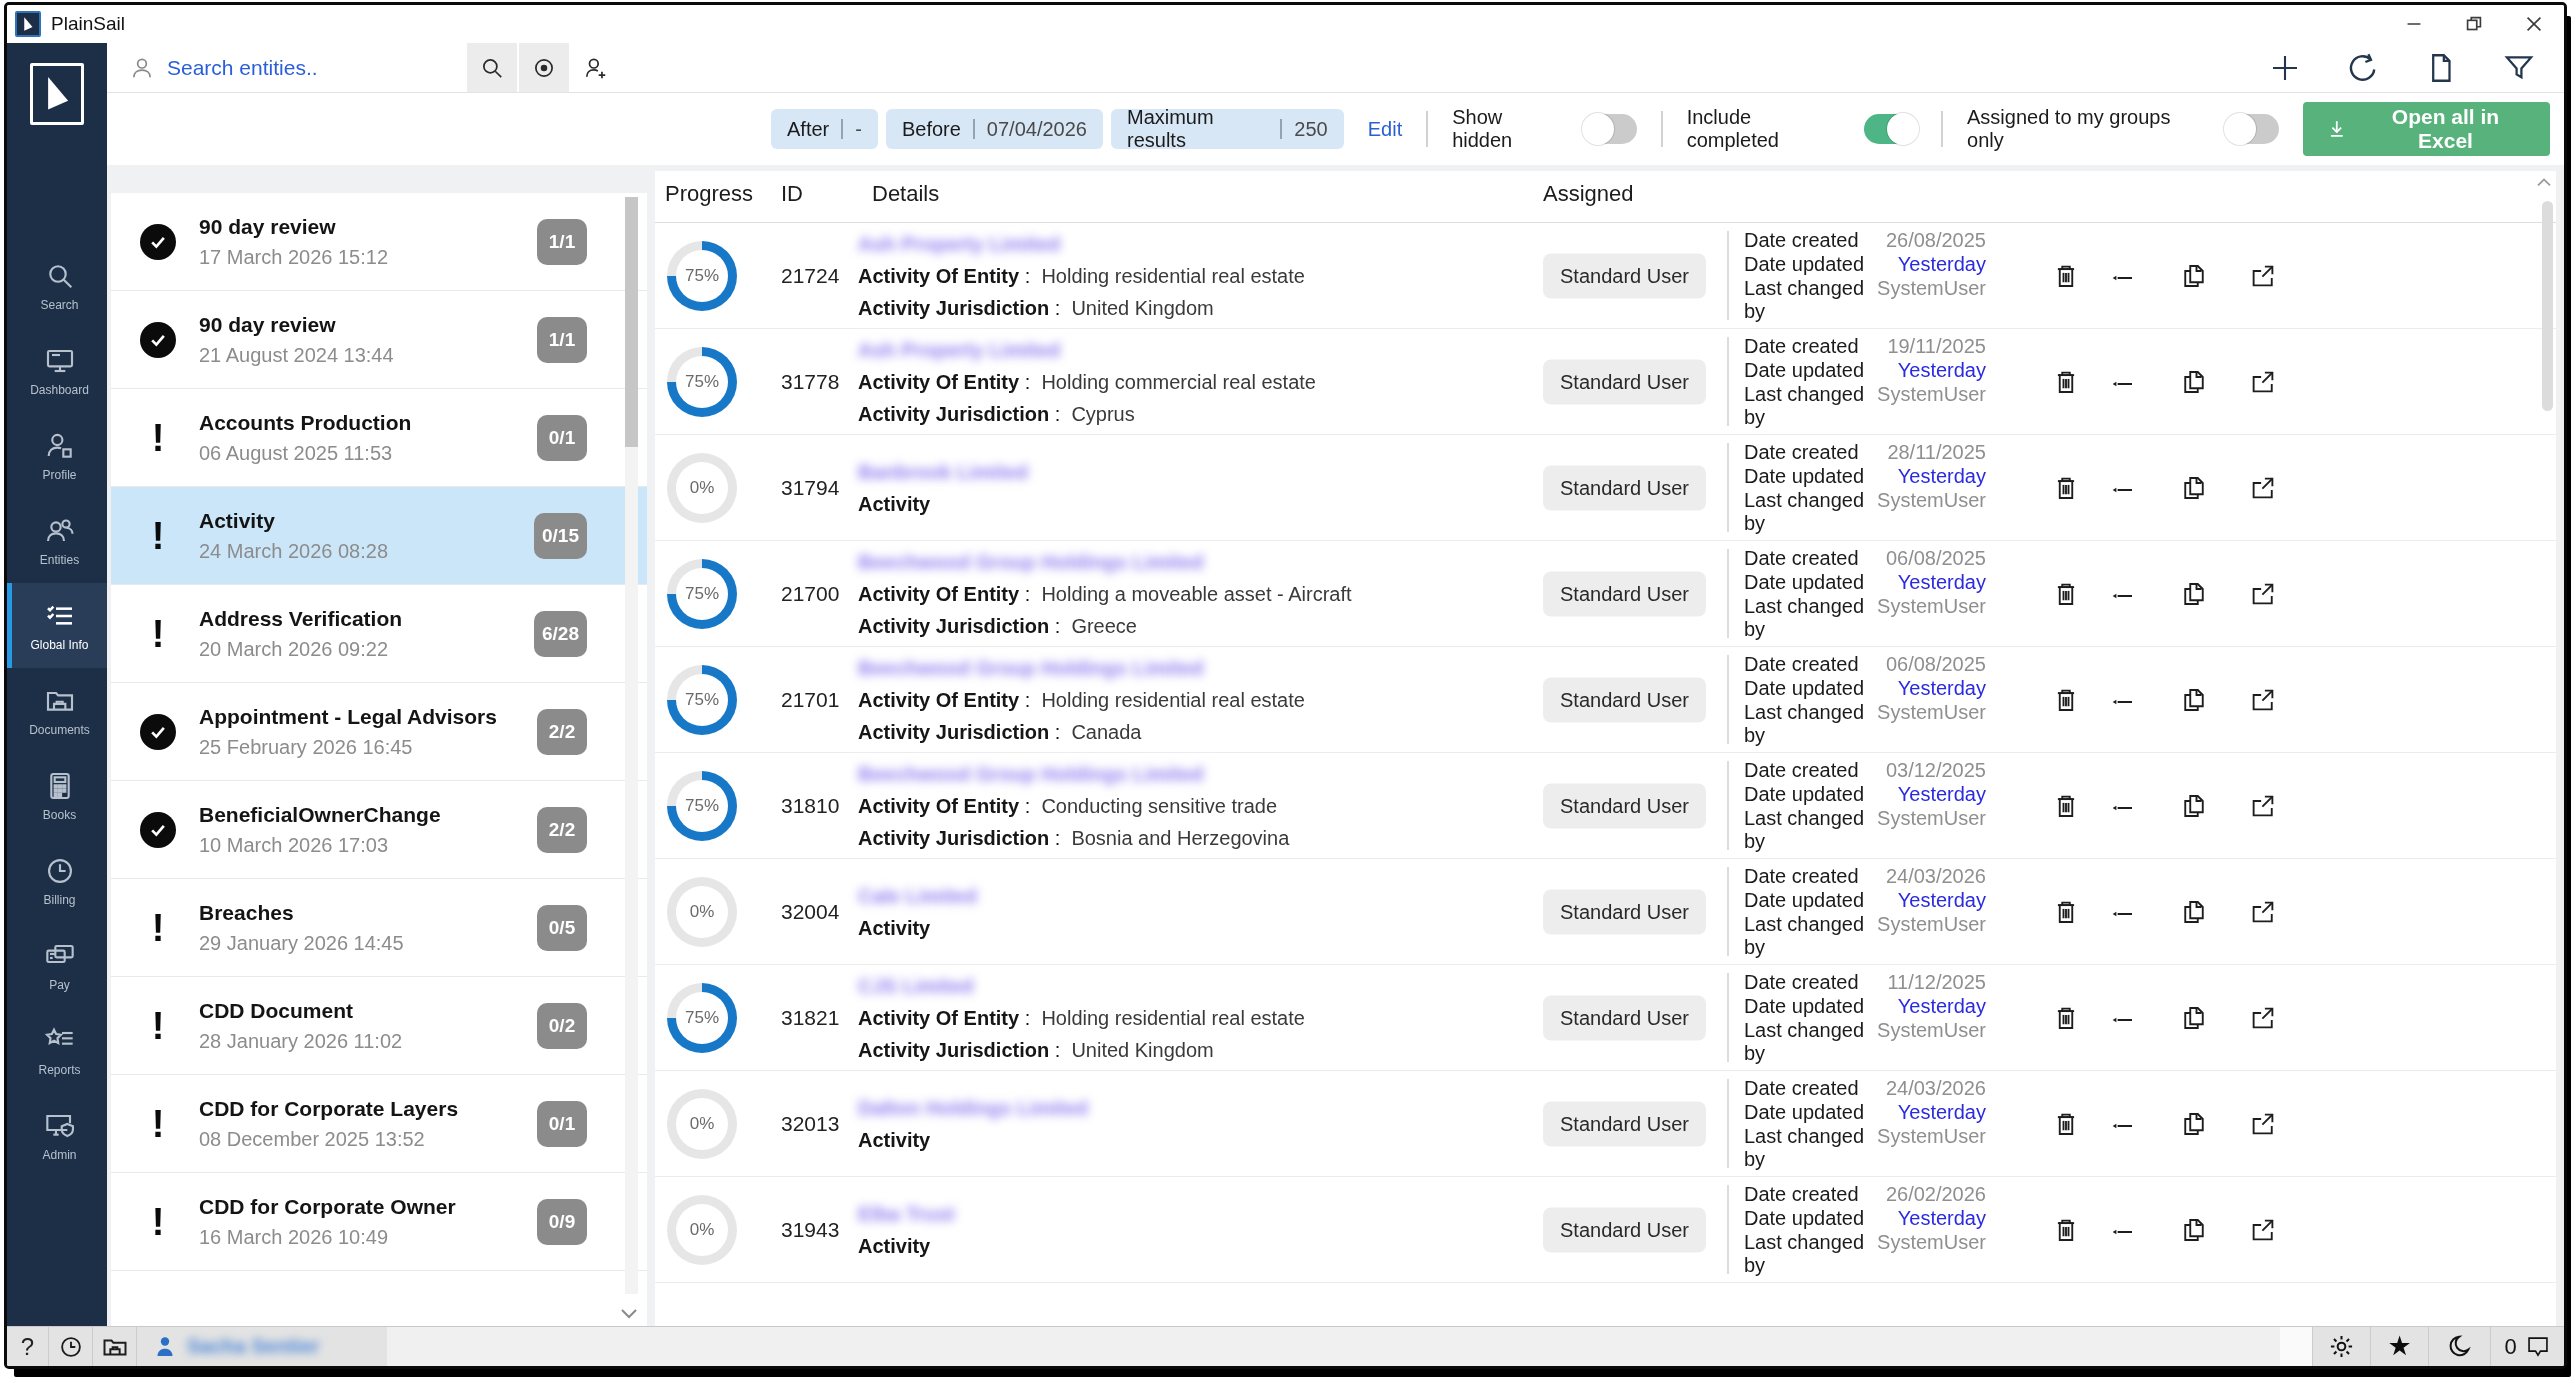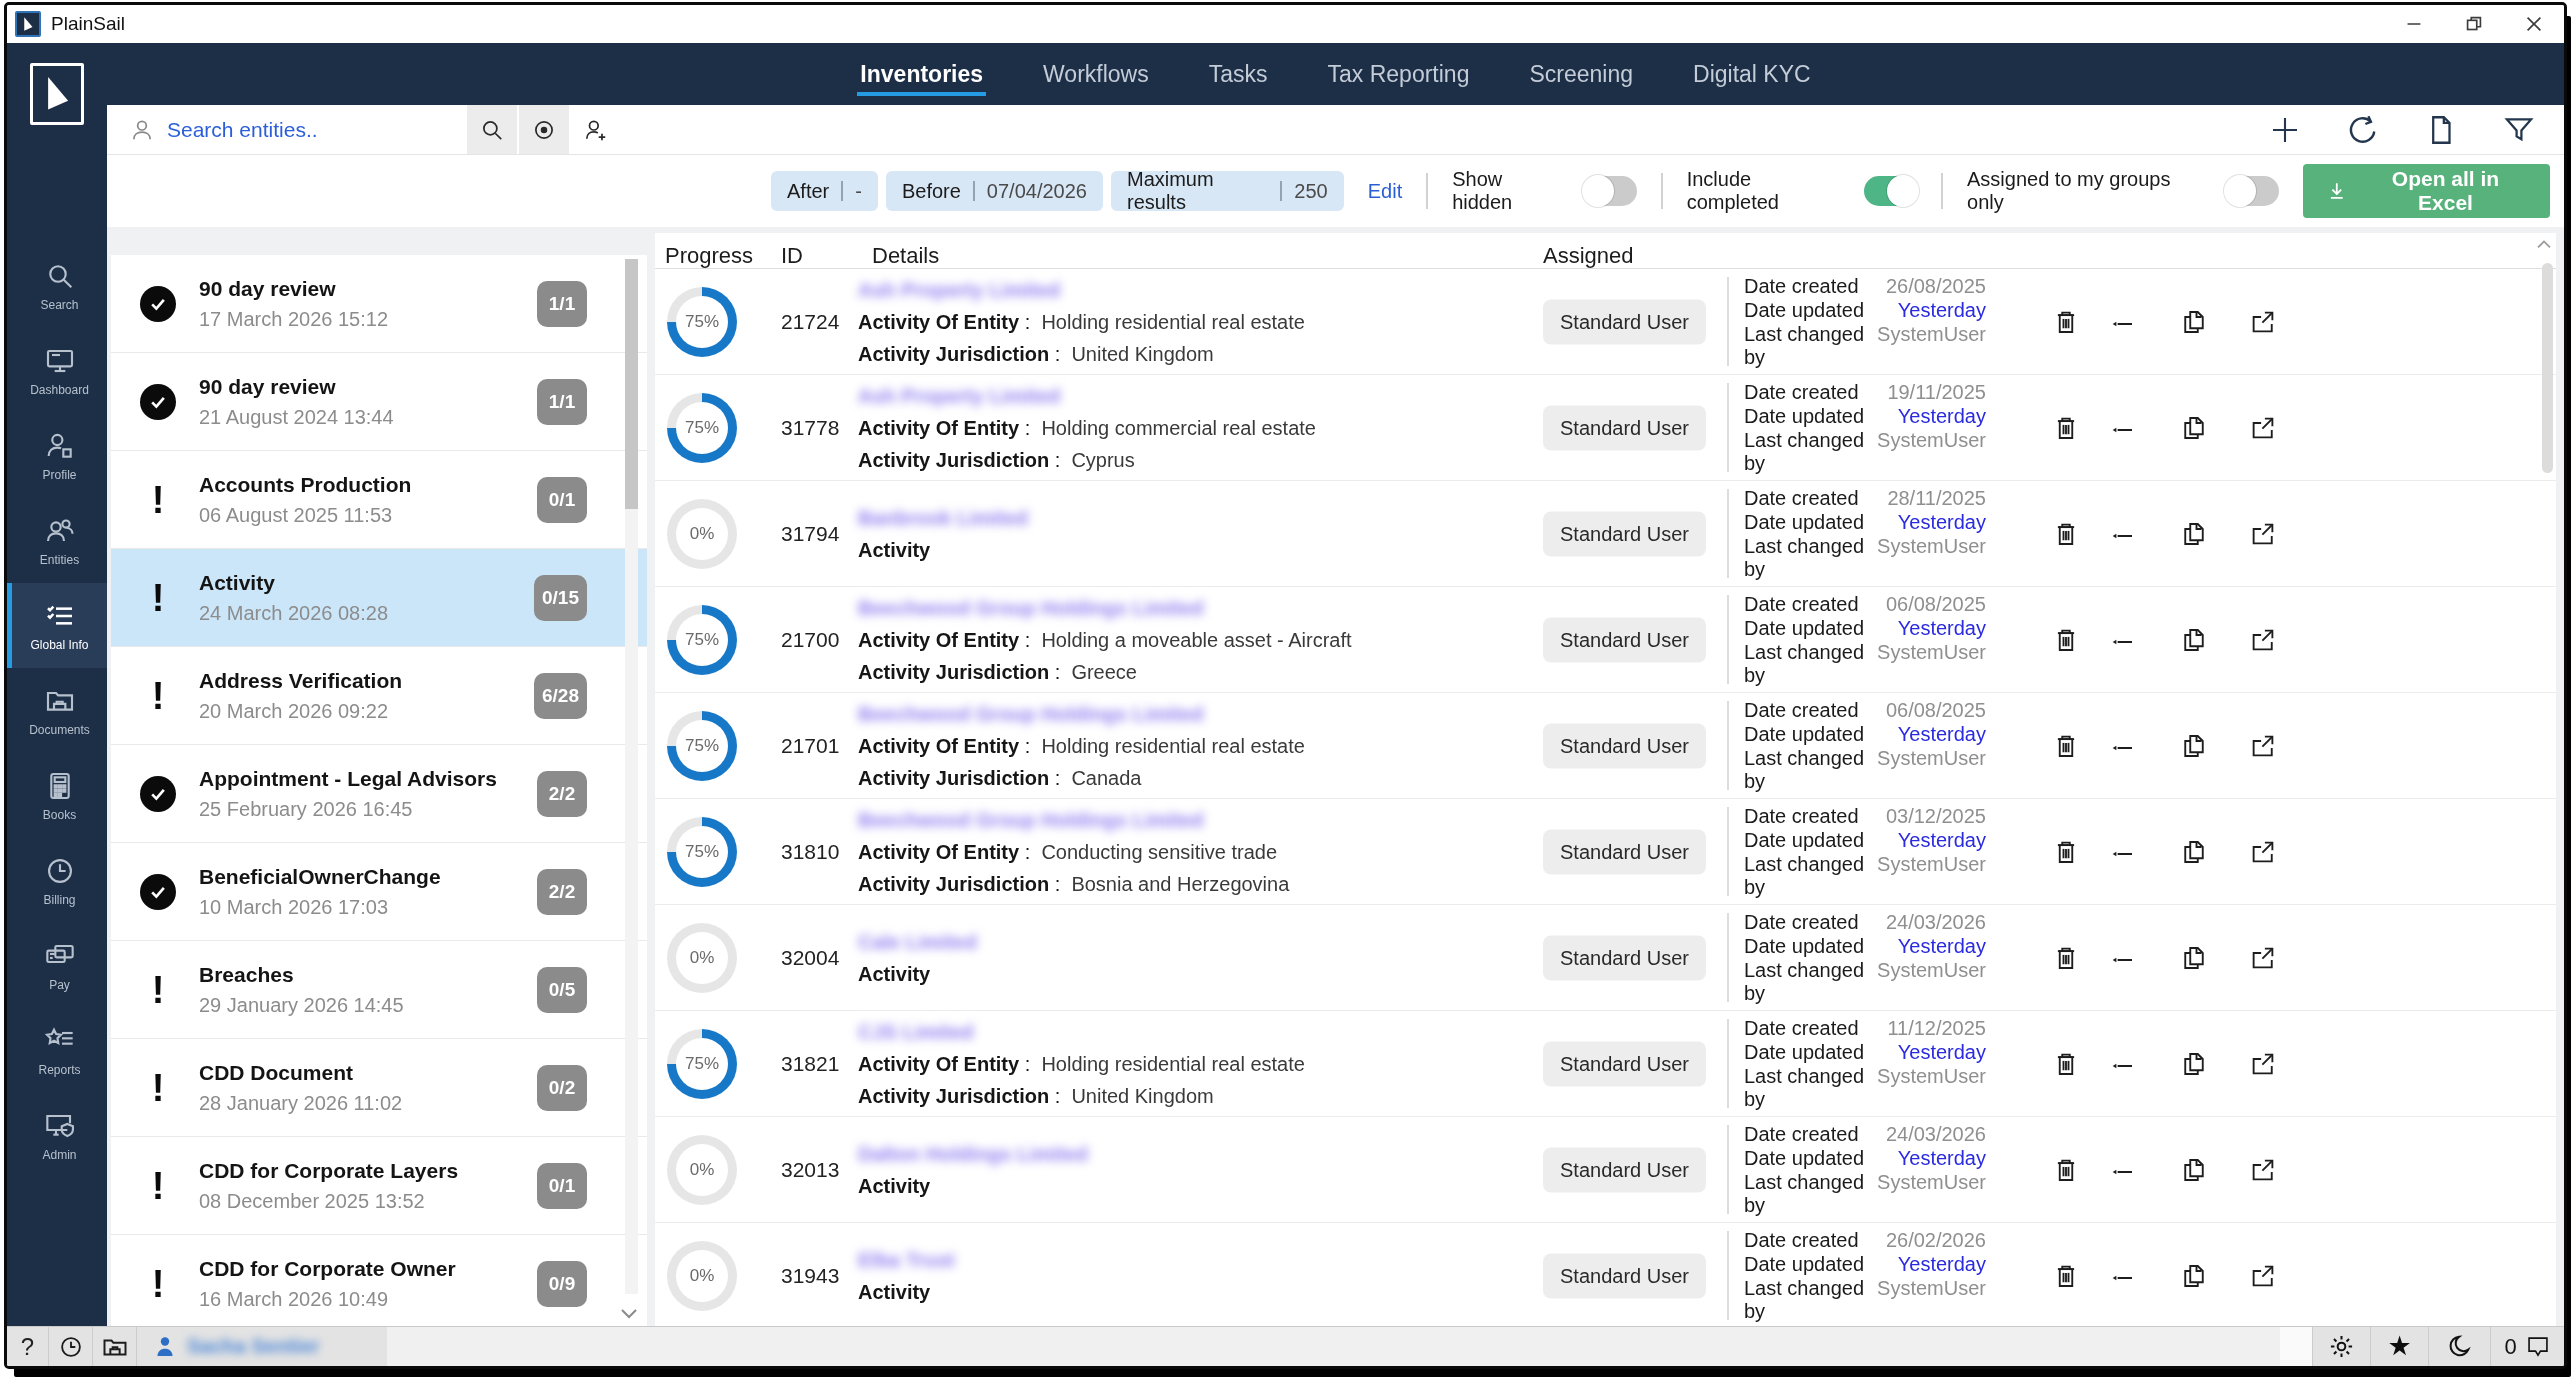--- a/index.html
+++ b/index.html
@@ -80,21 +80,21 @@
   .wl-text { margin-left:12px; display:flex; flex-direction:column; gap:7px; }
   .wl-title { font-size:21px; font-weight:bold; color:#141414; }
   .wl-date { font-size:20px; color:#8c8c8c; }
   .wl-badge { position:absolute; right:60px; top:50%; transform:translateY(-50%); background:#8b8b8b; color:#fff; font-size:19px; font-weight:bold; border-radius:10px; min-width:50px; text-align:center; padding:12px 8px; }
   .wl-scroll-track { position:absolute; right:9px; top:4px; bottom:32px; width:13px; background:#f3f3f3; }
   .wl-scroll-thumb { position:absolute; top:0; left:0; width:13px; height:250px; background:#c6c6c6; }
   .wl-chevron-down { position:absolute; right:8px; bottom:6px; color:#8a8a8a; }
 
   
   .tablepanel { position:absolute; left:548px; right:8px; top:6px; bottom:0; background:#fff; overflow:hidden; }
-  .thead { height:36px; position:relative; border-bottom:1px solid #dedede; }
+  .thead { height:52px; position:relative; border-bottom:1px solid #dedede; }
   .thead span { position:absolute; top:10px; font-size:22px; color:#1c1c1c; }
   .th-progress { left:10px; } .th-id { left:126px; } .th-details { left:217px; } .th-assigned { left:888px; }
   .trow { position:relative; height:106px; border-bottom:1px solid #ececec; }
   .ring { position:absolute; left:12px; top:50%; transform:translateY(-50%); width:70px; height:70px; border-radius:50%; display:flex; align-items:center; justify-content:center; }
   .ring .hole { width:52px; height:52px; border-radius:50%; background:#fff; display:flex; align-items:center; justify-content:center; font-size:17px; color:#6a6a6a;text-align:right; }
   .cell-id { position:absolute; left:126px; top:50%; transform:translateY(-50%); font-size:21px; color:#222; }
   .cell-details { position:absolute; left:203px; top:50%; transform:translateY(-50%); display:flex; flex-direction:column; gap:9px; }
   .entity { font-size:20px; font-weight:600; color:var(--blur-purple); filter:blur(5px); cursor:pointer; }
   .dline { font-size:20px; }
   .dlabel { font-weight:bold; color:#161616; }
@@ -290,40 +290,20 @@
                   <path d="M17.5 10.5l4.2 1.7v2.5c0 2.7-2.2 4.1-4.2 4.8-2-.7-4.2-2.1-4.2-4.8v-2.5z"></path>
                 </svg>
               </span>
     <span class="lbl">Admin</span>
   </div>
           </div>
       </div>
 
       <div class="main-col">
 
-        <div class="topnav" id="topnav">
-            <div class="tab active">
-              <span>Inventories</span>
-            </div>
-            <div class="tab">
-              <span>Workflows</span>
-            </div>
-            <div class="tab">
-              <span>Tasks</span>
-            </div>
-            <div class="tab">
-              <span>Tax Reporting</span>
-            </div>
-            <div class="tab">
-              <span>Screening</span>
-            </div>
-            <div class="tab">
-              <span>Digital KYC</span>
-            </div>
-          </div>
 
         <div class="searchrow">
           <span class="search-person">
             <svg width="26" height="26" viewBox="0 0 24 24" fill="none" stroke="#8a8a8a" stroke-width="1.6">
                 <circle cx="12" cy="8" r="4"></circle>
                 <path d="M4.5 20.5c0-4.2 3.3-6.6 7.5-6.6s7.5 2.4 7.5 6.6"></path>
               </svg>
           </span>
           <input class="search-input" type="text" placeholder="Search entities.." style="">
           <div class="sbtn gray">

